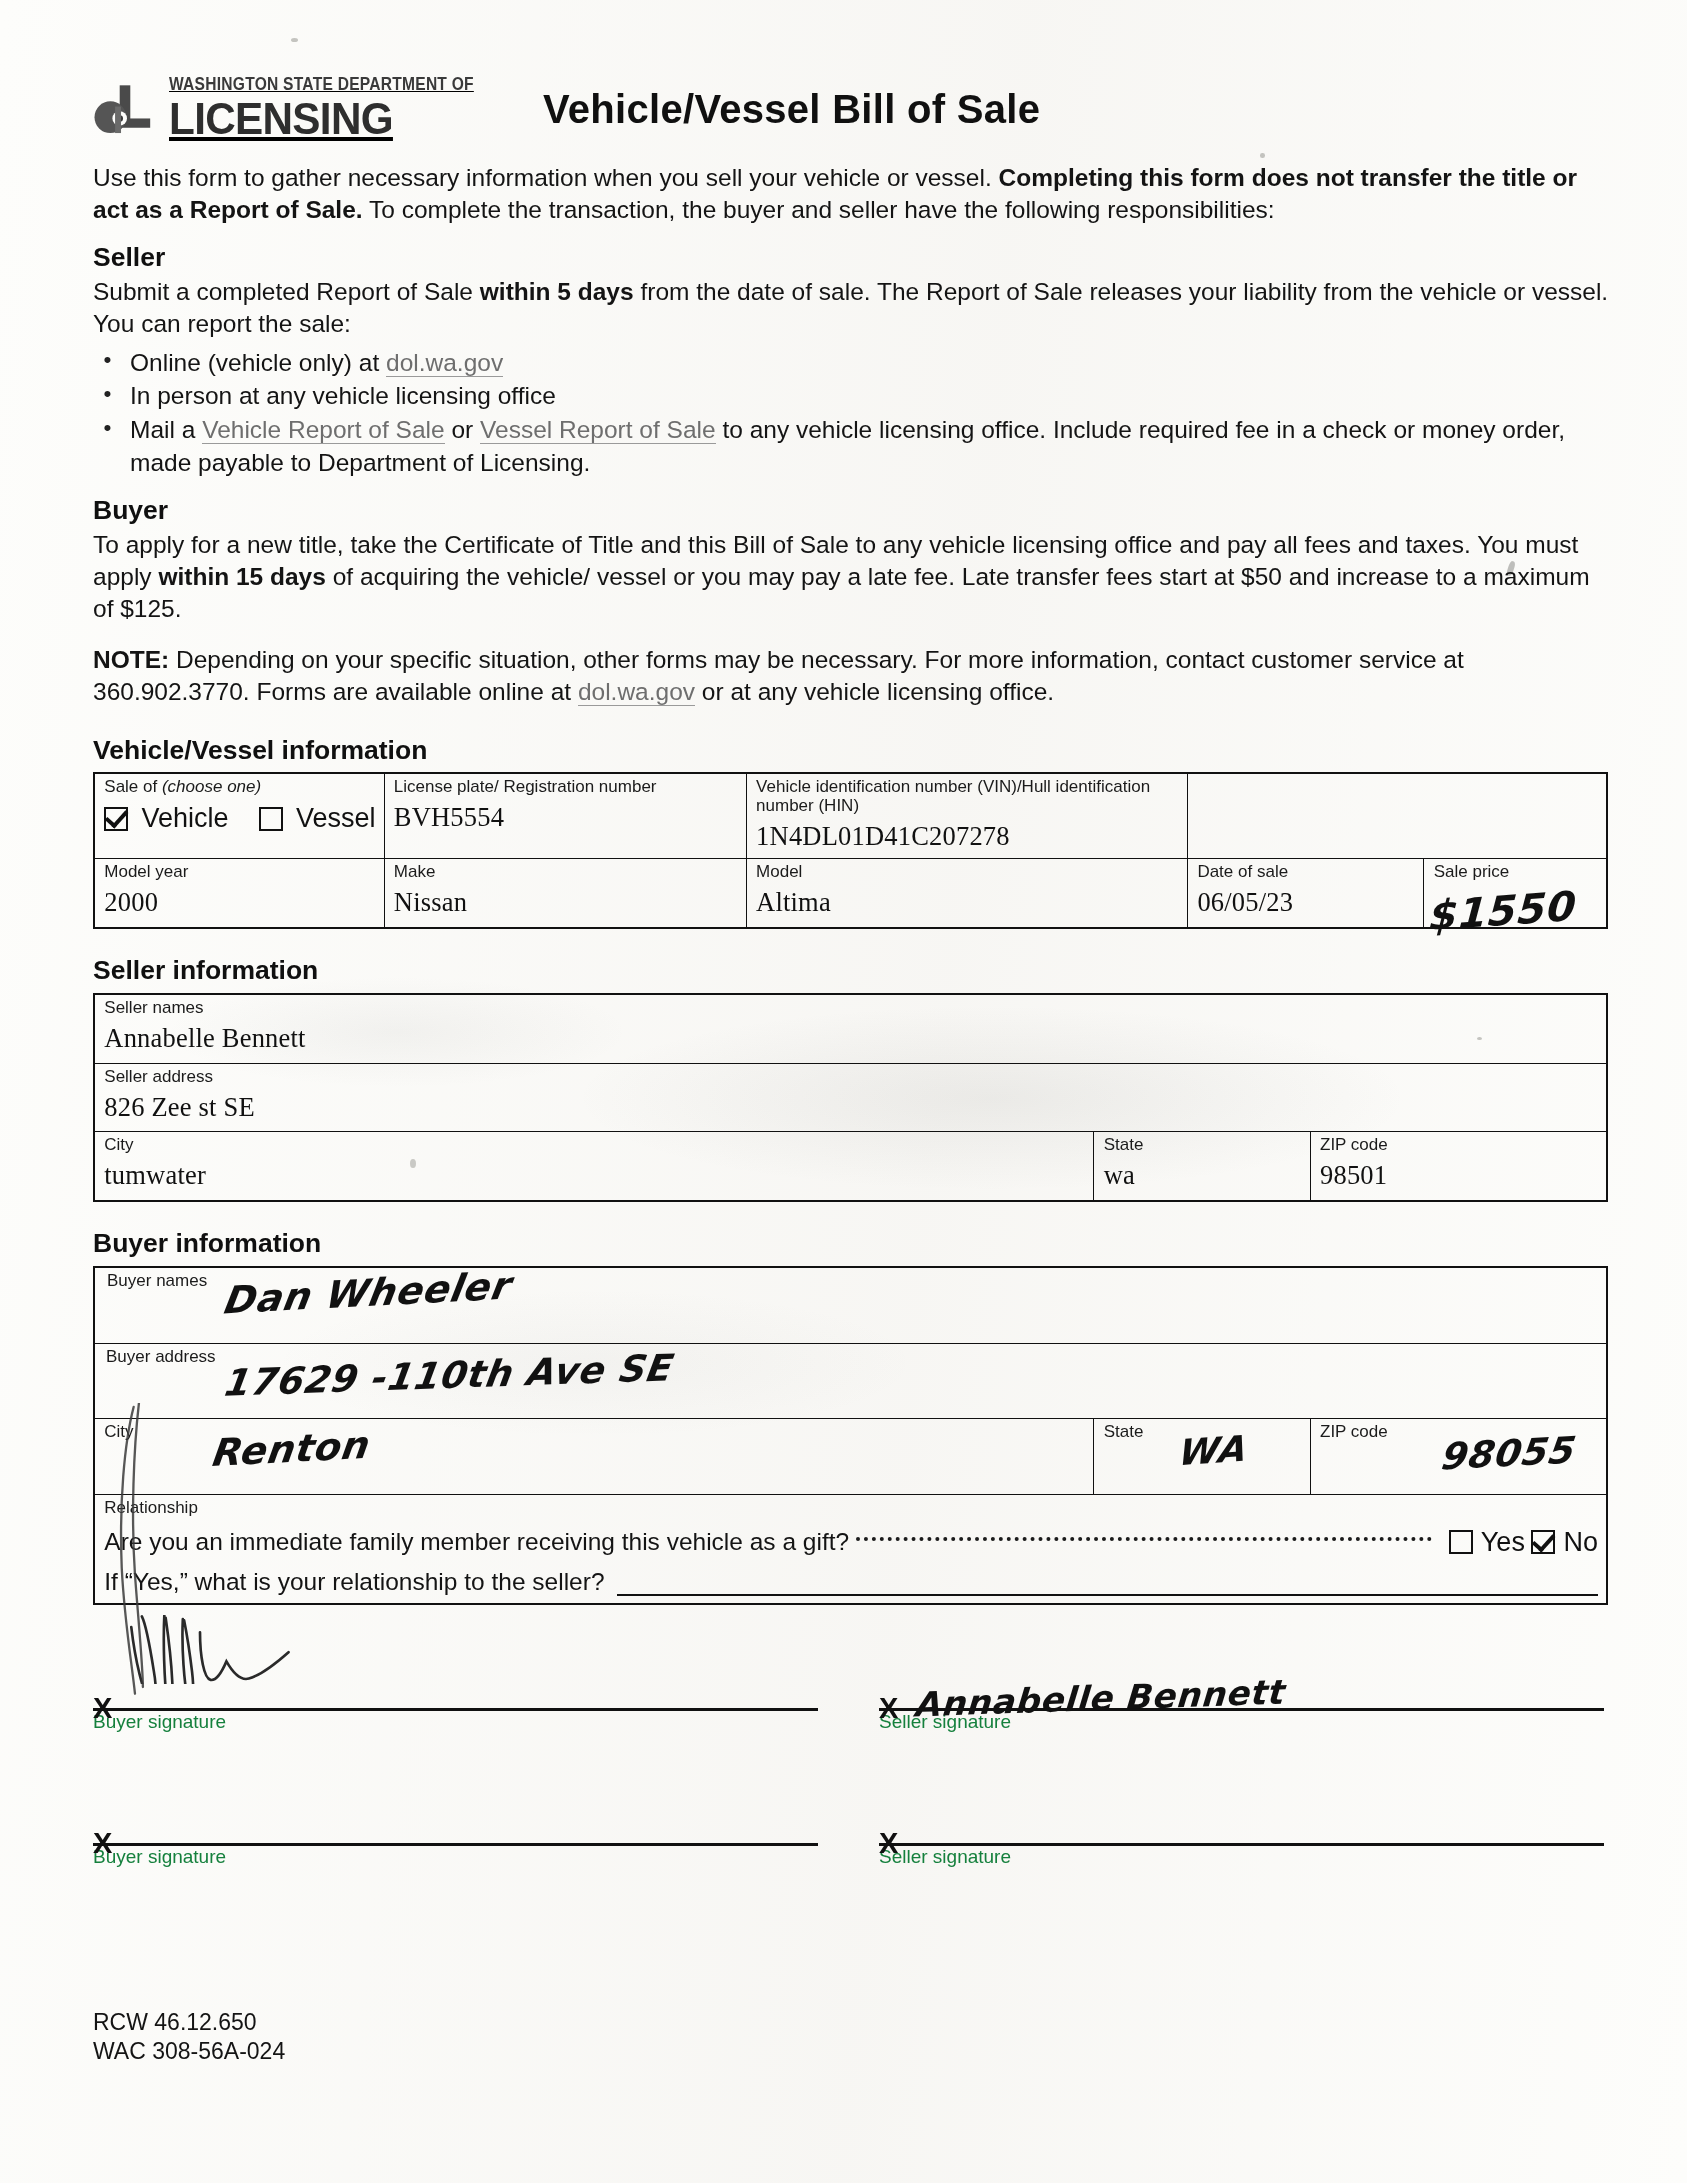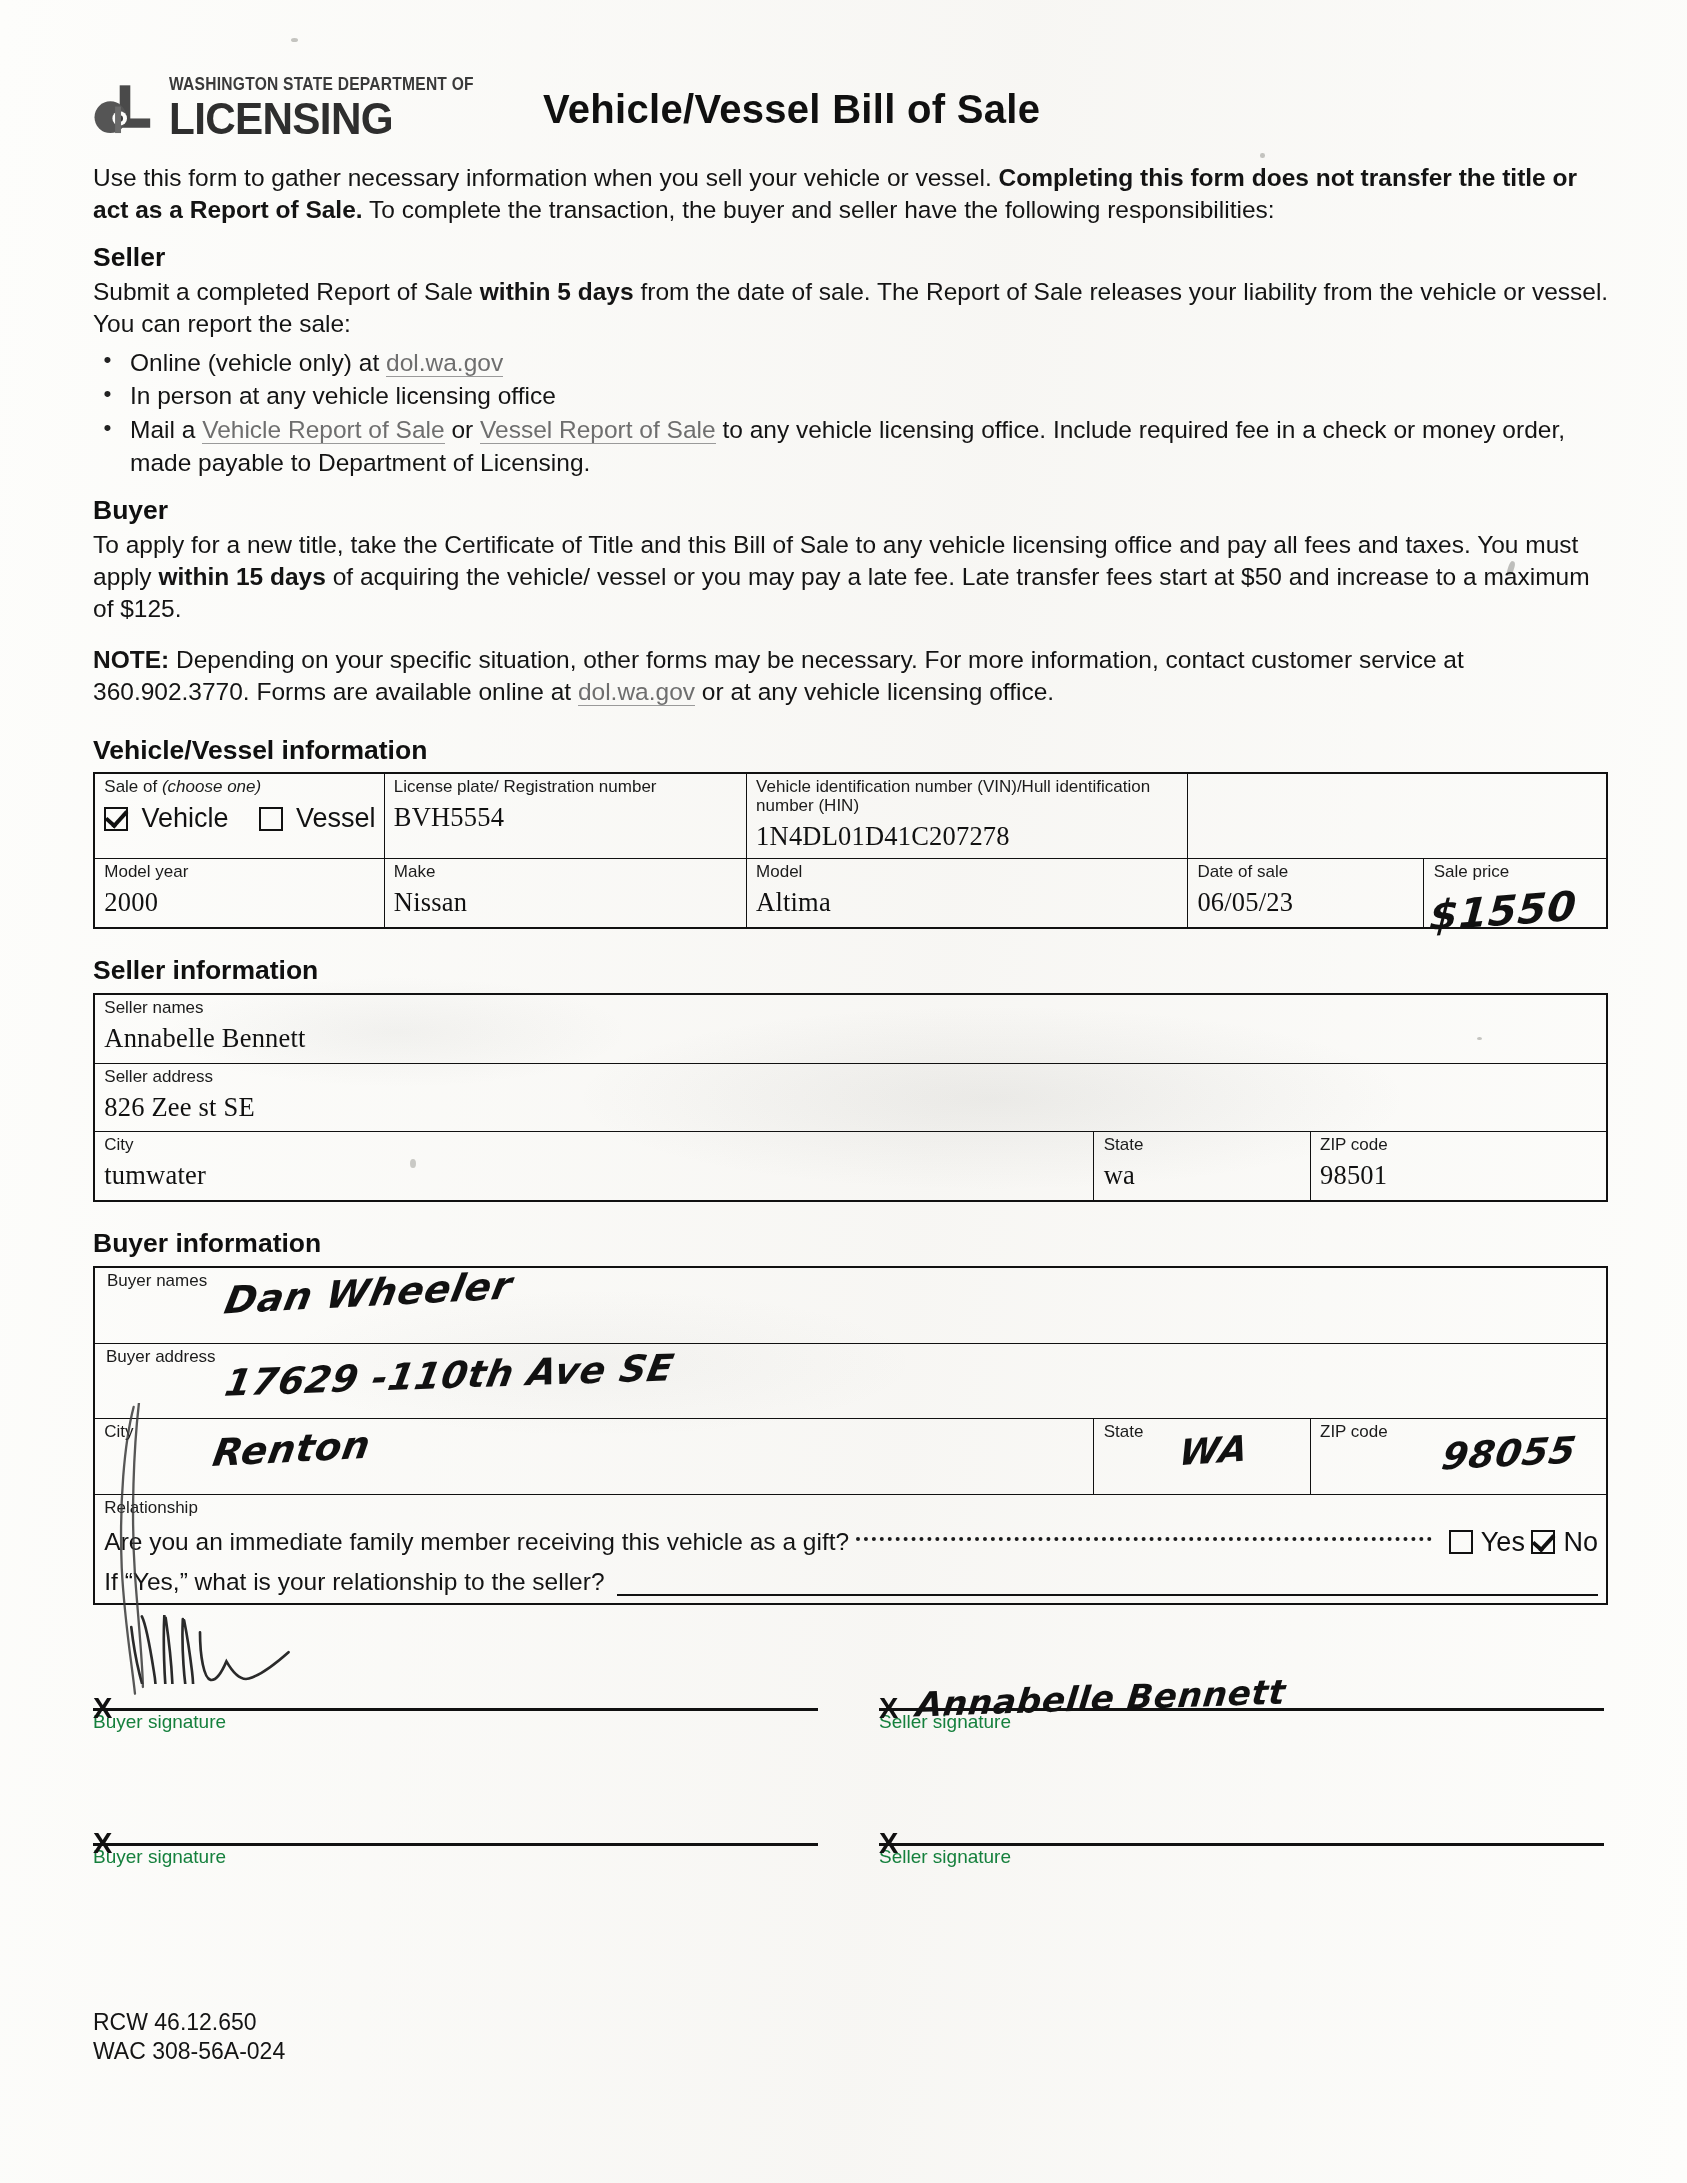--- a/index.html
+++ b/index.html
@@ -18,21 +18,21 @@
       radial-gradient(ellipse 331px 79px at 397px 1032px, rgba(120,120,115,.07), rgba(0,0,0,0) 70%),
       radial-gradient(ellipse 463px 106px at 595px 1363px, rgba(120,120,115,.05), rgba(0,0,0,0) 70%),
       linear-gradient(95deg, rgba(255,255,255,0) 0%, rgba(240,238,234,.45) 55%, rgba(255,255,255,0) 100%);
   }
   .content{position:absolute;left:93px;top:0;width:1522px;}
 
   
   .hdr{position:relative;height:99px;margin-top:63px;}
   .logo{position:absolute;left:0;top:10.6px;display:flex;align-items:flex-end;gap:12px;}
   .logo-mark{position:relative;width:64px;height:57px;flex:none;}
-  .logo-words{display:flex;flex-direction:column;line-height:1;}
+  .logo-words{display:flex;flex-direction:column;line-height:1;text-decoration:underline;}
   .logo-top{font-family:"Liberation Sans Narrow","Liberation Sans",sans-serif;
     font-weight:bold;font-size:19px;letter-spacing:0.3px;color:#3a3a3a;
     transform:scaleX(.82);transform-origin:left bottom;margin-bottom:4.6px;}
   .logo-big{font-weight:bold;font-size:44px;letter-spacing:-0.7px;color:#2e2e2e;
     transform:scaleX(.96);transform-origin:left bottom;}
   .form-title{position:absolute;left:450px;top:24px;font-size:40px;font-weight:bold;
     letter-spacing:0.3px;color:#101010;}
 
   
   .p{font-size:24.5px;line-height:1.31;color:#141414;margin:0 0 5.3px 0;max-length:100%;}

